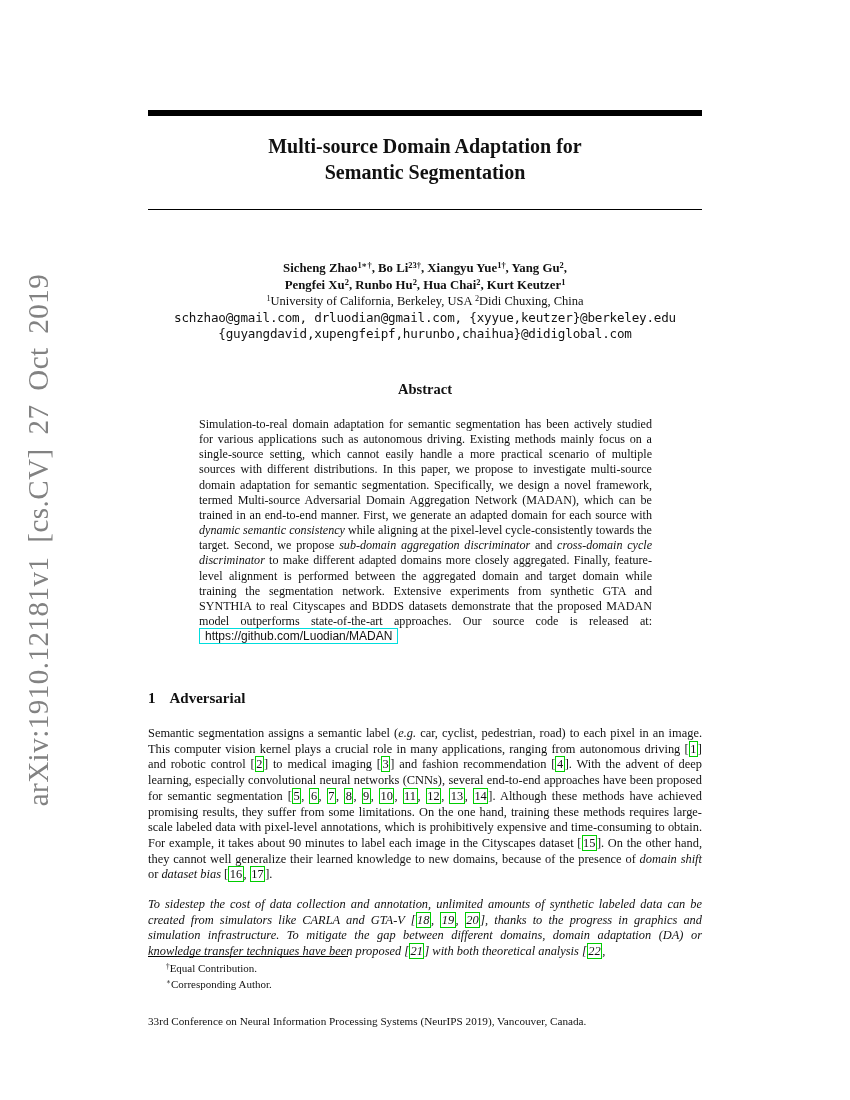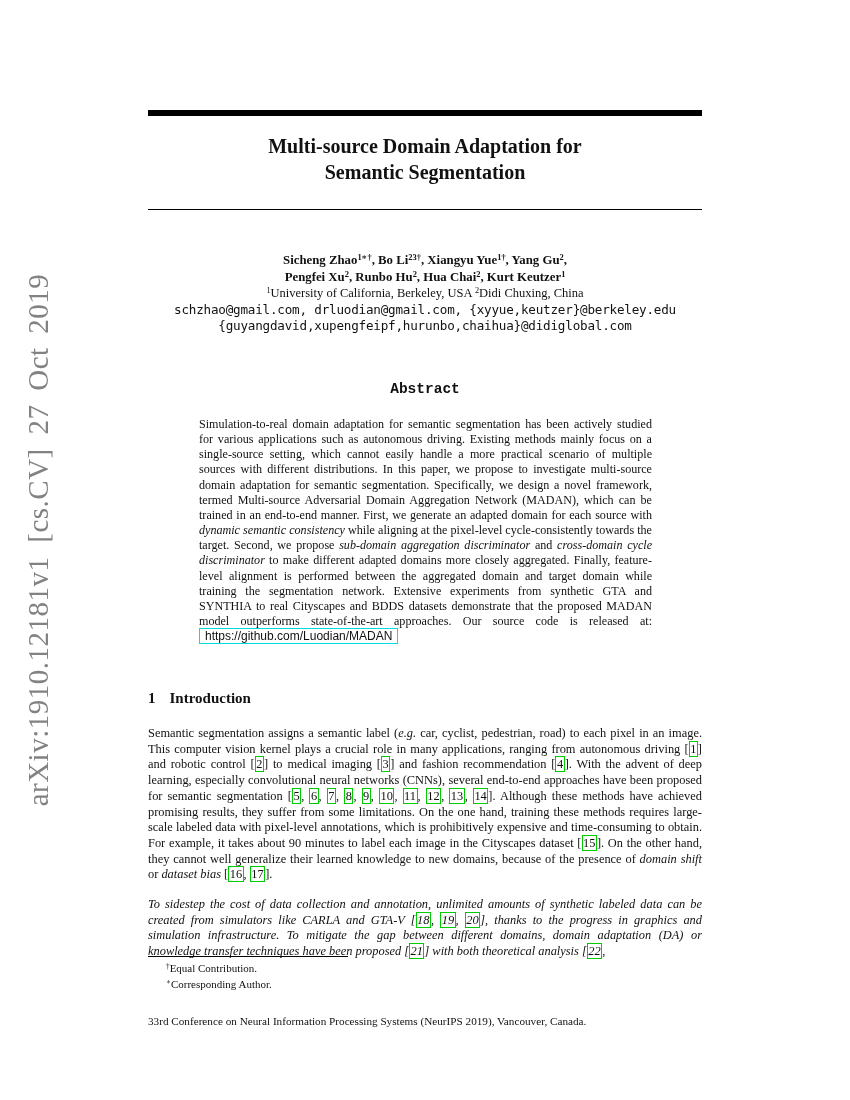--- a/index.html
+++ b/index.html
@@ -45,41 +45,40 @@
 
   .title-rule {
     position: absolute;
     left: 148px; top: 209px;
     width: 554px;
     border-top: 1px solid #000000;
   }
 
   .authors-block {
     position: absolute;
-    left: 148px; top: 252px;
+    left: 148px; top: 260px;
     width: 554px;
     text-align: center;
     font-size: 12.5px;
     line-height: 16.5px;
   }
   .author-names { font-weight: bold; font-size: 12.8px; }
   .email-line {
     font-family: "DejaVu Sans Mono", "Liberation Mono", monospace;
     font-size: 12.6px;
     letter-spacing: -0.2px;
   }
 
   .abstract-heading {
     position: absolute;
     left: 148px; top: 381px;
     width: 554px;
     text-align: center;
     font-weight: bold;
     font-size: 14.5px;
-    font-family: Liberation Mono, monospace;
   }
 
   .abstract-body {
     position: absolute;
     left: 199px; top: 417px;
     width: 453px;
     font-size: 12.1px;
     line-height: 15.15px;
     text-align: justify;
   }
@@ -168,21 +167,21 @@
     <div><span class="seg-sup">1</span><span class="seg-plain">University of California, Berkeley, USA </span><span class="seg-sup">2</span><span class="seg-plain">Didi Chuxing, China</span></div>
     <div class="email-line">schzhao@gmail.com, drluodian@gmail.com, {xyyue,keutzer}@berkeley.edu</div>
     <div class="email-line">{guyangdavid,xupengfeipf,hurunbo,chaihua}@didiglobal.com</div>
   </div>
 
   <div class="abstract-heading">Abstract</div>
 
   <div class="abstract-body"><span class="seg-plain">Simulation-to-real domain adaptation for semantic segmentation has been actively studied for various applications such as autonomous driving. Existing methods mainly focus on a single-source setting, which cannot easily handle a more practical scenario of multiple sources with different distributions. In this paper, we propose to investigate multi-source domain adaptation for semantic segmentation. Specifically, we design a novel framework, termed Multi-source Adversarial Domain Aggregation Network (MADAN), which can be trained in an end-to-end manner. First, we generate an adapted domain for each source with </span><span class="seg-i">dynamic semantic consistency</span><span class="seg-plain"> while aligning at the pixel-level cycle-consistently towards the target. Second, we propose </span><span class="seg-i">sub-domain aggregation discriminator</span><span class="seg-plain"> and </span><span class="seg-i">cross-domain cycle discriminator</span><span class="seg-plain"> to make different adapted domains more closely aggregated. Finally, feature-level alignment is performed between the aggregated domain and target domain while training the segmentation network. Extensive experiments from synthetic GTA and SYNTHIA to real Cityscapes and BDDS datasets demonstrate that the proposed MADAN model outperforms state-of-the-art approaches. Our source code is released at: </span><span class="seg-link">https://github.com/Luodian/MADAN</span></div>
 
   <div class="section-heading">
-    <span class="section-number">1</span><span>Introduction</span>
+    <span class="section-number">1</span><span>Adversarial</span>
   </div>
 
   <div class="body-para para-1"><span class="seg-plain">Semantic segmentation assigns a semantic label (</span><span class="seg-i">e.g.</span><span class="seg-plain"> car, cyclist, pedestrian, road) to each pixel in an image. This computer vision kernel plays a crucial role in many applications, ranging from autonomous driving [</span><span class="seg-cite">1</span><span class="seg-plain">] and robotic control [</span><span class="seg-cite">2</span><span class="seg-plain">] to medical imaging [</span><span class="seg-cite">3</span><span class="seg-plain">] and fashion recommendation [</span><span class="seg-cite">4</span><span class="seg-plain">]. With the advent of deep learning, especially convolutional neural networks (CNNs), several end-to-end approaches have been proposed for semantic segmentation [</span><span class="seg-cite">5</span><span class="seg-plain">, </span><span class="seg-cite">6</span><span class="seg-plain">, </span><span class="seg-cite">7</span><span class="seg-plain">, </span><span class="seg-cite">8</span><span class="seg-plain">, </span><span class="seg-cite">9</span><span class="seg-plain">, </span><span class="seg-cite">10</span><span class="seg-plain">, </span><span class="seg-cite">11</span><span class="seg-plain">, </span><span class="seg-cite">12</span><span class="seg-plain">, </span><span class="seg-cite">13</span><span class="seg-plain">, </span><span class="seg-cite">14</span><span class="seg-plain">]. Although these methods have achieved promising results, they suffer from some limitations. On the one hand, training these methods requires large-scale labeled data with pixel-level annotations, which is prohibitively expensive and time-consuming to obtain. For example, it takes about 90 minutes to label each image in the Cityscapes dataset [</span><span class="seg-cite">15</span><span class="seg-plain">]. On the other hand, they cannot well generalize their learned knowledge to new domains, because of the presence of </span><span class="seg-i">domain shift</span><span class="seg-plain"> or </span><span class="seg-i">dataset bias</span><span class="seg-plain"> [</span><span class="seg-cite">16</span><span class="seg-plain">, </span><span class="seg-cite">17</span><span class="seg-plain">].</span></div>
 
   <div class="body-para para-2"><span class="seg-plain">To sidestep the cost of data collection and annotation, unlimited amounts of synthetic labeled data can be created from simulators like CARLA and GTA-V [</span><span class="seg-cite">18</span><span class="seg-plain">, </span><span class="seg-cite">19</span><span class="seg-plain">, </span><span class="seg-cite">20</span><span class="seg-plain">], thanks to the progress in graphics and simulation infrastructure. To mitigate the gap between different domains, domain adaptation (DA) or knowledge transfer techniques have been proposed [</span><span class="seg-cite">21</span><span class="seg-plain">] with both theoretical analysis [</span><span class="seg-cite">22</span><span class="seg-plain">,</span></div>
 
   <div class="footnote-rule"></div>
 
   <div class="footnotes">
     <div class="footnote-line"><span class="seg-sup">†</span><span>Equal Contribution.</span></div>

